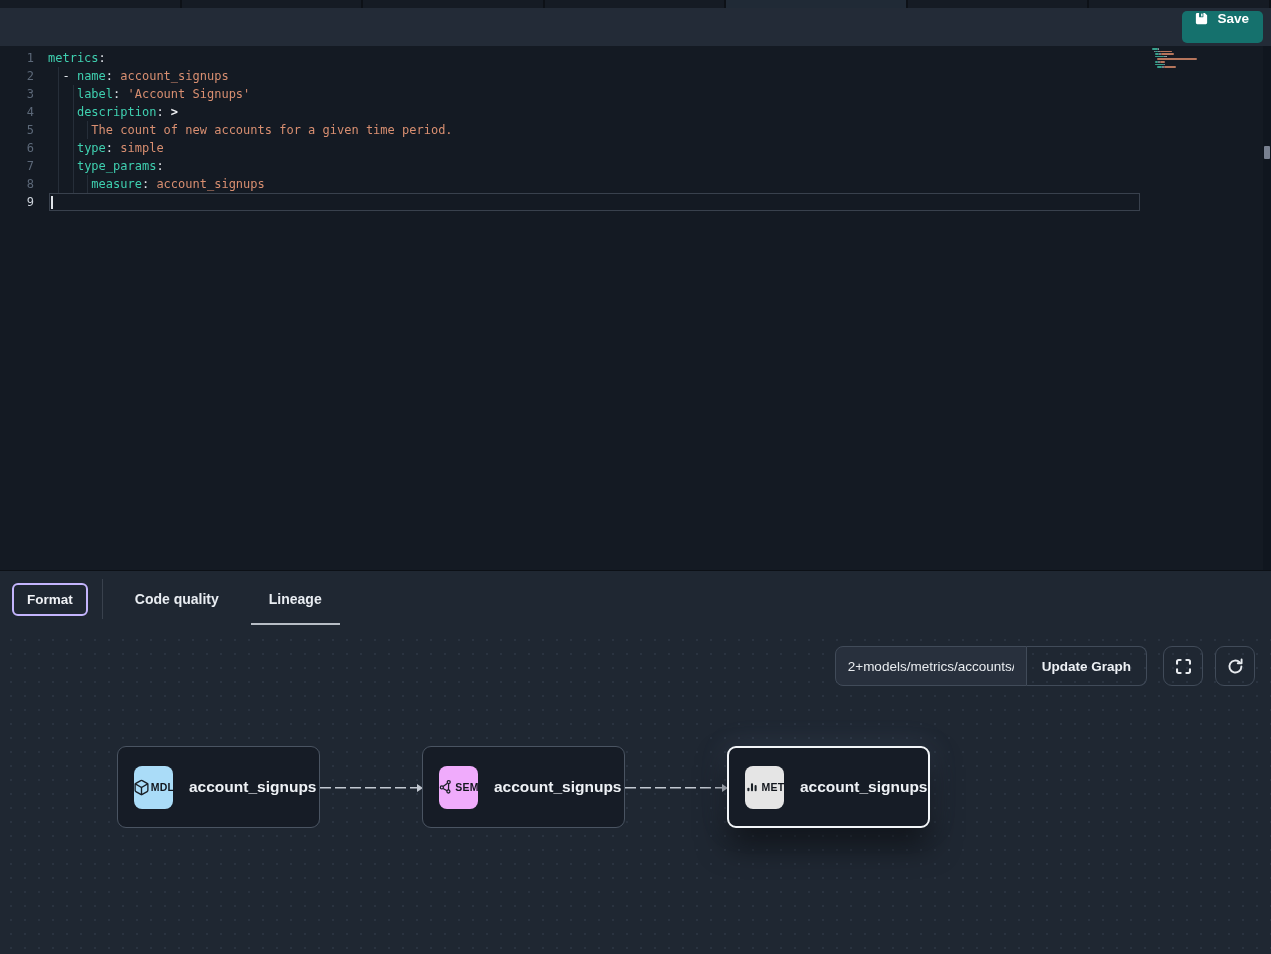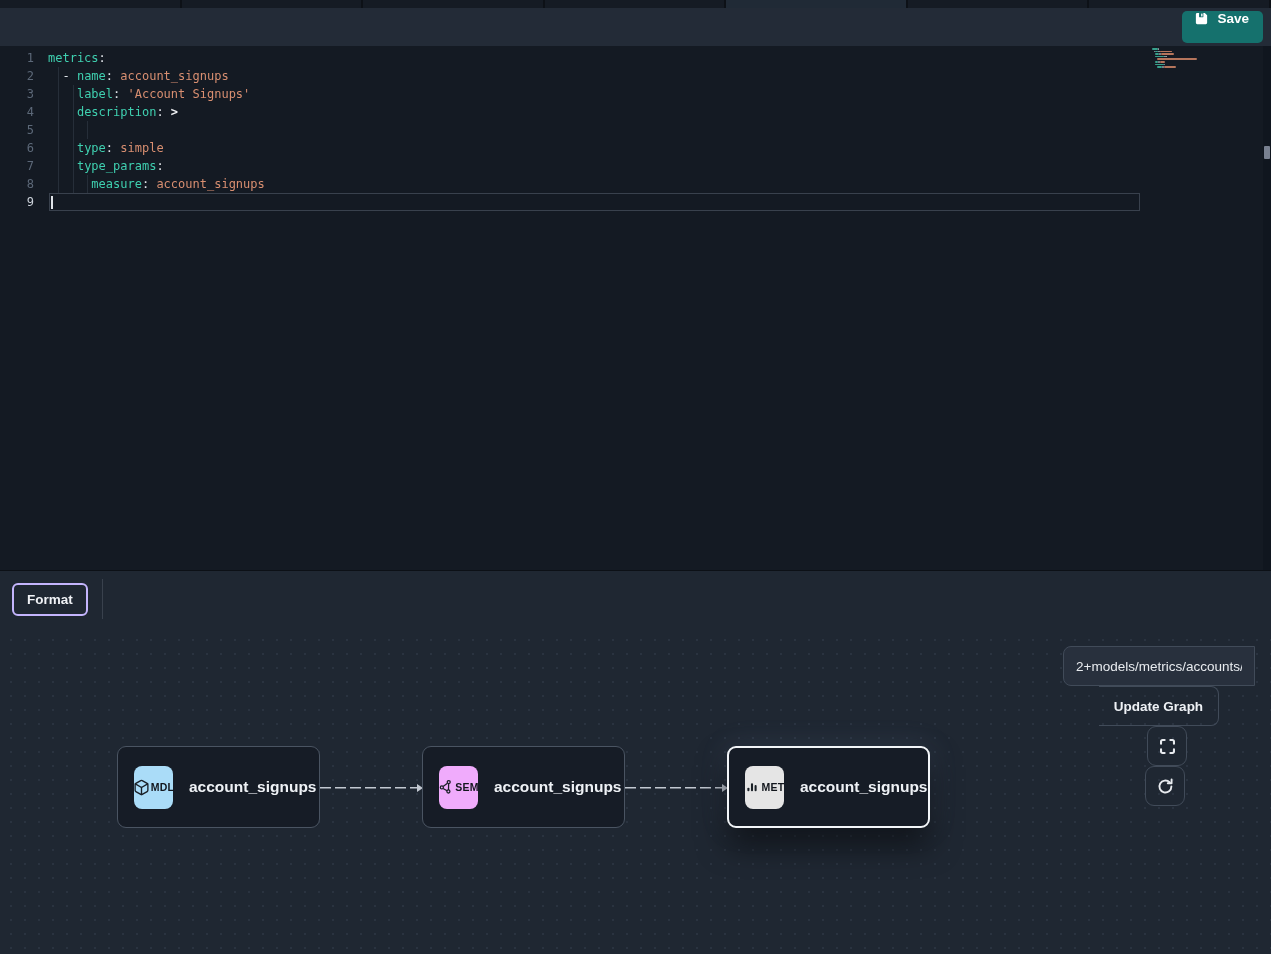--- a/index.html
+++ b/index.html
@@ -56,21 +56,21 @@
   .panel-tab { position:relative; display:flex; align-items:center; padding:0 18px;
                margin-left:14px; color:#e9edf2; font-size:14px; font-weight:700; cursor:pointer; }
   .panel-tab.active::after { content:""; position:absolute; left:0; right:0; bottom:2px;
                height:2.5px; background:#b7bdc5; }
 
   
   #lineage-canvas { position:relative; height:327px;
       background-image:radial-gradient(#2a3340 1px, rgba(0,0,0,0) 1.2px);
       background-size:14px 14px; background-position:4px 6px; }
 
-  #lineage-toolbar { position:absolute; top:19px; right:16px; display:flex; align-items:center;flex-direction:column; }
+  #lineage-toolbar { position:absolute; top:19px; right:16px; display:flex; align-items:flex-end; }
   #selector-input { width:192px; height:40px; background:#28303d; border:1px solid #414b59;
       border-radius:8px 0 0 8px; color:#e8ebef; font-size:13.5px; padding:0 12px;
       font-family:"Liberation Sans", sans-serif; outline:none; }
   #update-btn { height:40px; padding:0 15px; background:transparent;
       border:1px solid #414b59; border-left:none; border-radius:0 8px 8px 0;
       color:#eef1f5; font-size:13.5px; font-weight:600;
       font-family:"Liberation Sans", sans-serif; cursor:pointer; }
   .icon-btn { width:40px; height:40px; margin-left:16px; background:transparent;
       border:1px solid #414b59; border-radius:9px; display:flex; align-items:center;
       justify-content:center; cursor:pointer; }
@@ -135,20 +135,21 @@
       <div class="code-line">
         <span class="gutter">3</span>
         <span class="code-text"><span class="tok-p">    </span><span class="tok-k">label</span><span class="tok-p">: </span><span class="tok-v">'Account Signups'</span></span>
       </div>
       <div class="code-line">
         <span class="gutter">4</span>
         <span class="code-text"><span class="tok-p">    </span><span class="tok-k">description</span><span class="tok-p">: </span><span class="tok-b">&gt;</span></span>
       </div>
       <div class="code-line">
         <span class="gutter">5</span>
+        <span class="code-text"><span class="tok-p">      </span><span class="tok-v">The count of new accounts for a given time period.</span></span>
       </div>
       <div class="code-line">
         <span class="gutter">6</span>
         <span class="code-text"><span class="tok-p">    </span><span class="tok-k">type</span><span class="tok-p">: </span><span class="tok-v">simple</span></span>
       </div>
       <div class="code-line">
         <span class="gutter">7</span>
         <span class="code-text"><span class="tok-p">    </span><span class="tok-k">type_params</span><span class="tok-p">:</span></span>
       </div>
       <div class="code-line">
@@ -212,20 +213,24 @@
     </div>
   <div id="editor-scrollbar">
     <div id="editor-scroll-handle"></div>
   </div>
 </div>
 
 <div id="panel">
   <div id="panel-tabs">
     <button id="format-btn">Format</button>
     <div class="tab-divider"></div>
+    <span id="tabs-holder" style="display:flex;">
+        <span class="panel-tab">Code quality</span>
+        <span class="panel-tab active">Lineage</span>
+      </span>
   </div>
 
   <div id="lineage-canvas">
     <div id="lineage-toolbar">
       <input id="selector-input" value="2+models/metrics/accounts/" style="">
       <button id="update-btn">Update Graph</button>
       <button class="icon-btn">
         <svg width="19" height="19" viewBox="0 0 20 20" fill="none" stroke-width="2.2" stroke-linecap="round">
           <path d="M7 3.2H4.7A1.5 1.5 0 0 0 3.2 4.7V7"></path>
           <path d="M13 3.2h2.3a1.5 1.5 0 0 1 1.5 1.5V7"></path>

